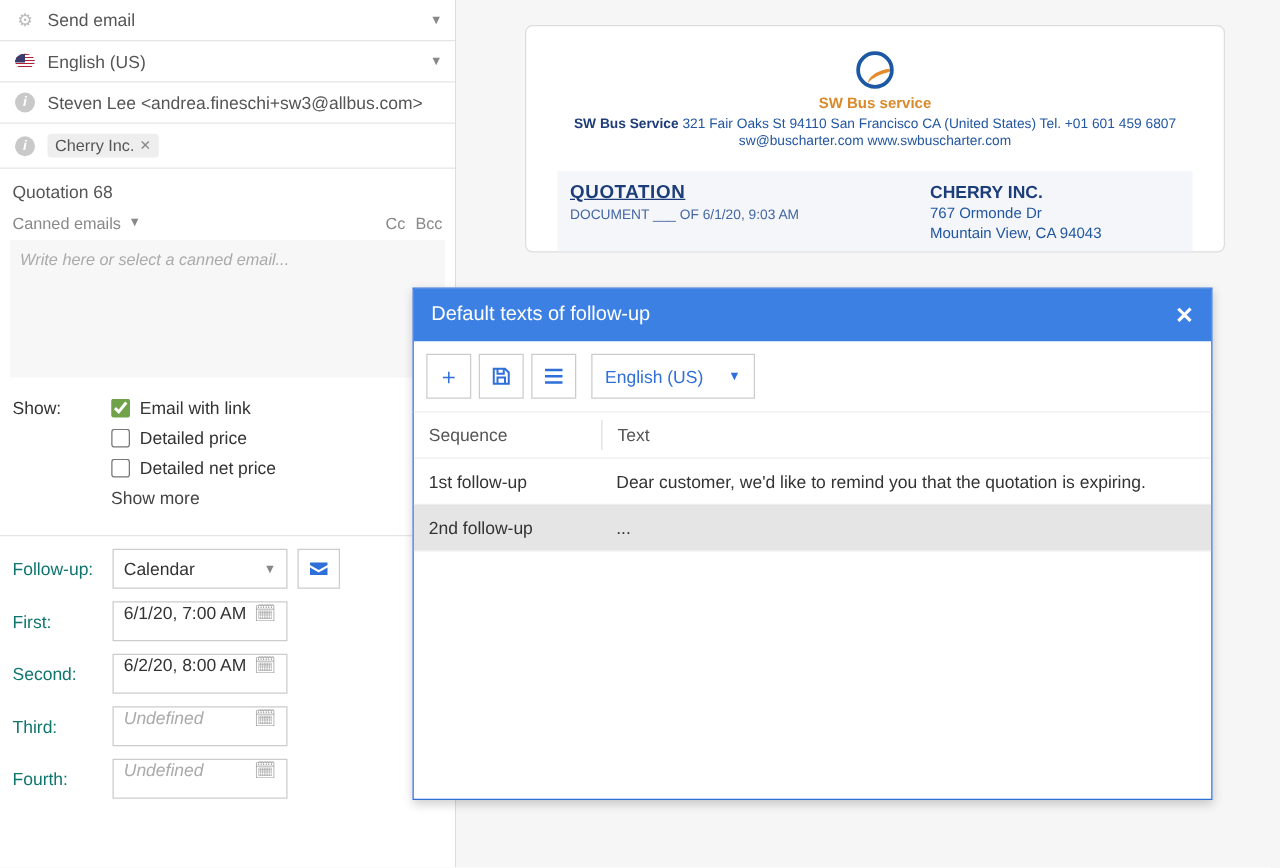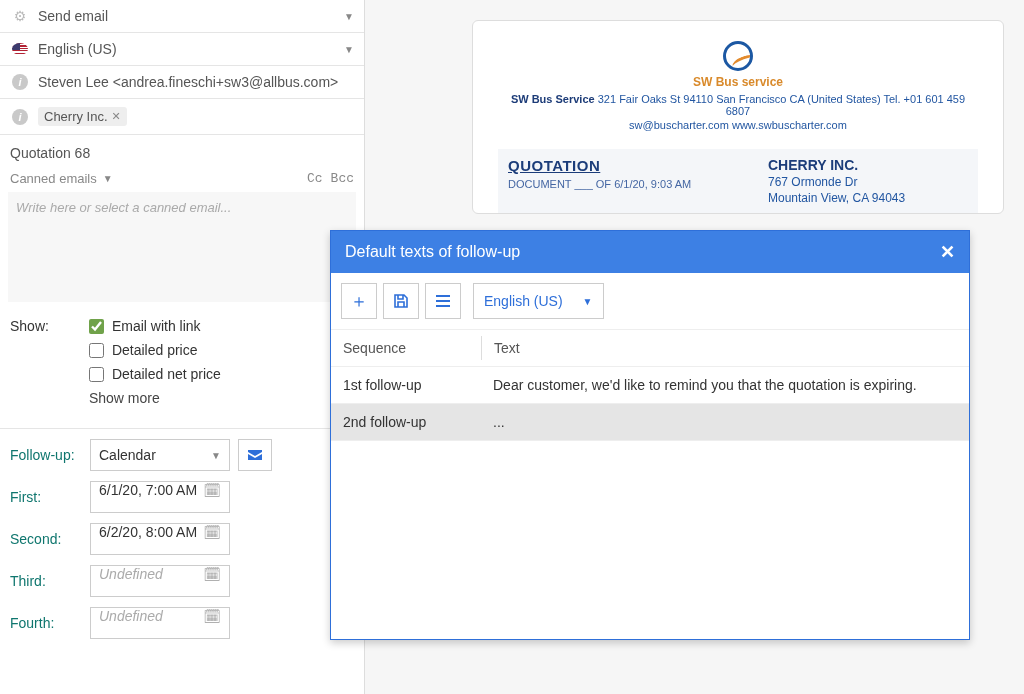--- a/index.html
+++ b/index.html
@@ -12,21 +12,21 @@
   .info-row { display: flex; align-items: center; padding: 8px 10px; border-bottom: 1px solid #e5e5e5; color: #555; position: relative; }
   .info-row .icon-slot { width: 20px; display:flex; justify-content:center; color:#999; margin-right:8px; }
   .info-row .txt { flex: 1; white-space: nowrap; overflow: hidden; text-overflow: ellipsis; }
   .dropdown-caret { color:#888; font-size:10px; }
   .tag-chip { background:#eee; padding:2px 6px; border-radius:3px; display:inline-flex; align-items:center; gap:4px; font-size:13px; }
   .tag-chip .x { color:#888; font-size:11px; cursor:pointer; }
 
   .sub-header { padding: 10px 10px 6px 10px; color:#555; }
   .canned-row { display:flex; align-items:center; padding: 4px 10px 6px 10px; color:#888; font-size:13px; }
   .canned-row .ccbcc { margin-left:auto; display:flex; gap:8px; }
-  .canned-row .ccbcc span { cursor:pointer;font-family:Liberation Mono, monospace; }
+  .canned-row .ccbcc span { cursor:pointer; }
   .editor-box { margin: 0 8px 8px 8px; height: 110px; background:#f7f7f7; padding:8px; color:#aaa; font-style: italic; font-size:13px; }
 
   .show-block { padding: 8px 10px 14px 10px; }
   .show-block .label-col { display:inline-block; width:75px; vertical-align: top; color:#333; }
   .opts { display:inline-block; }
   .opt-row { margin-bottom:8px; display:flex; align-items:center; gap:8px; }
   .opt-row input[type="checkbox"] { width:15px; height:15px; accent-color:#70a24a; }
   .show-more { margin-left: 0; color:#444; cursor:pointer; }
 
   .divider { border-top:1px solid #e5e5e5; margin:0; }
@@ -35,21 +35,21 @@
   .f-row { display:flex; align-items:center; margin-bottom:10px; }
   .f-row .f-label { width:80px; color:#0f766e; }
   .f-select { position:relative; width:140px; }
   .f-select .box { border:1px solid #ccc; height:32px; display:flex; align-items:center; padding:0 8px; justify-content:space-between; cursor:pointer; background:#fff;}
   .icon-btn { width:34px; height:32px; border:1px solid #ccc; display:flex; align-items:center; justify-content:center; margin-left:8px; color:#2e6fd9; cursor:pointer; background:#fff;}
   .date-field { width:140px; border:1px solid #ccc; height:32px; display:flex; align-items:flex-start; padding:0 8px; justify-content:space-between; background:#fff;}
   .date-field .ph { color:#aaa; font-style:italic; }
   .cal-icon { color:#999; }
 
   
-  .doc-card { margin: 20px 20px 20px 92px; max-width:560px; background:#fff; border:1px solid #ddd; border-radius:6px; padding:20px 25px 0 25px; }
+  .doc-card { margin: 20px 20px 20px 40px; max-width:560px; background:#fff; border:1px solid #ddd; border-radius:6px; padding:20px 25px 0 25px; }
   .company-header { text-align:center; }
   .logo-circle { width:30px; height:30px; border:3px solid #1c58a3; border-radius:50%; margin:0 auto 4px auto; position:relative; overflow:hidden; }
   .logo-circle::after{content:""; position:absolute; left:6px; top:12px; width:26px; height:10px; border-top:3px solid #e38b2d; border-radius:50%; transform:rotate(-20deg);}
   .brand { color:#d98a2b; font-weight:bold; font-size:12px; }
   .company-line { font-size:11px; color:#2256a1; margin-top:4px; }
   .company-line b { color:#1d3c78; }
   .company-sub { font-size:11px; color:#2256a1; margin-top:2px; }
 
   .quote-block { margin-top:18px; background:#f4f6f9; padding:8px 10px; display:flex; }
   .quote-left { flex:1; }

